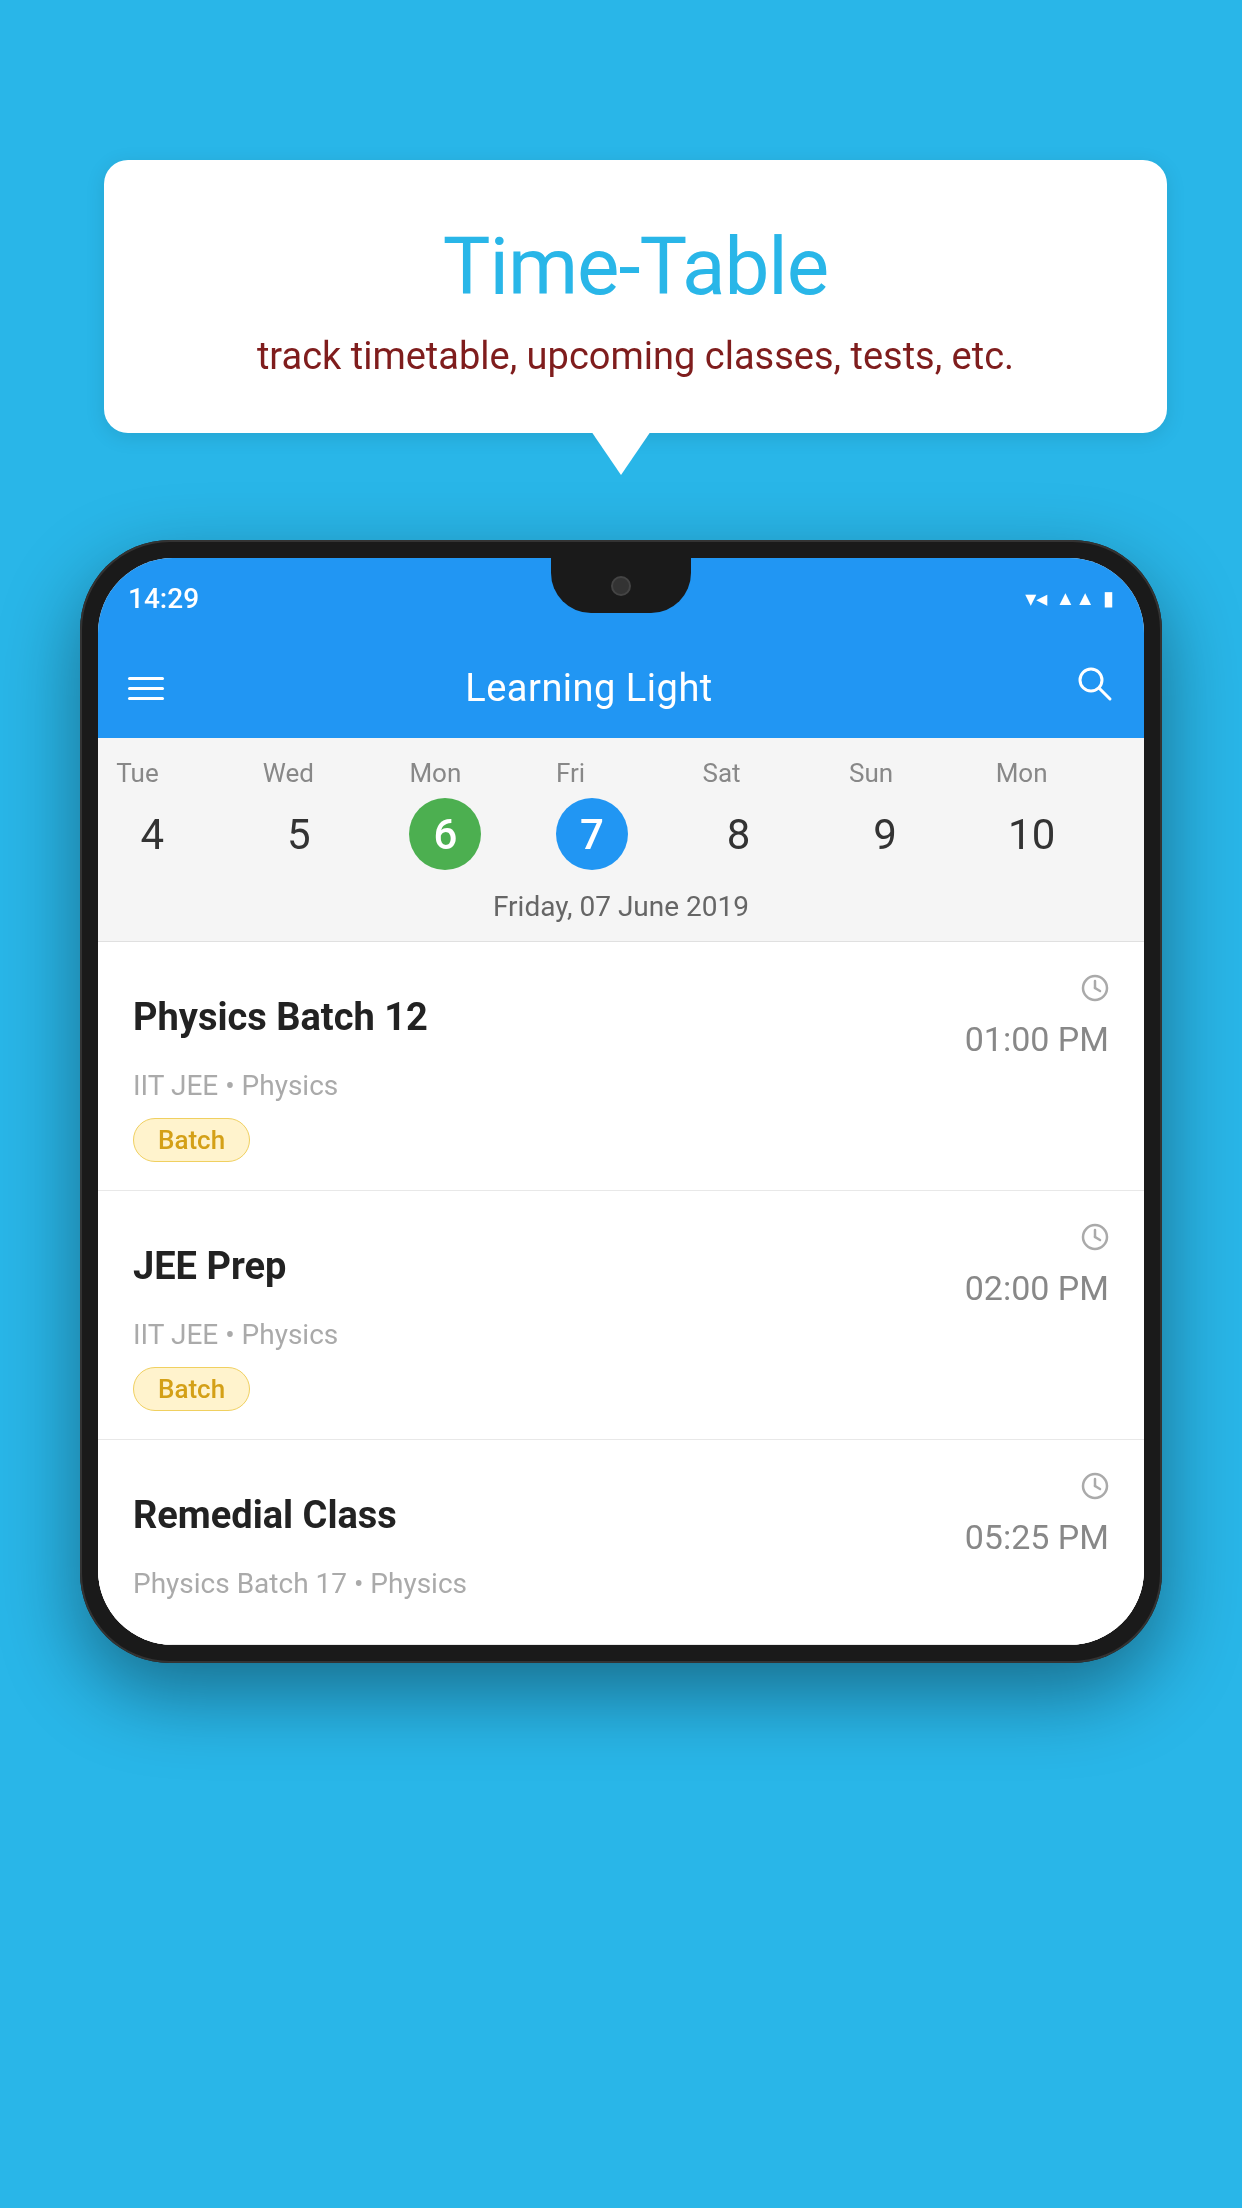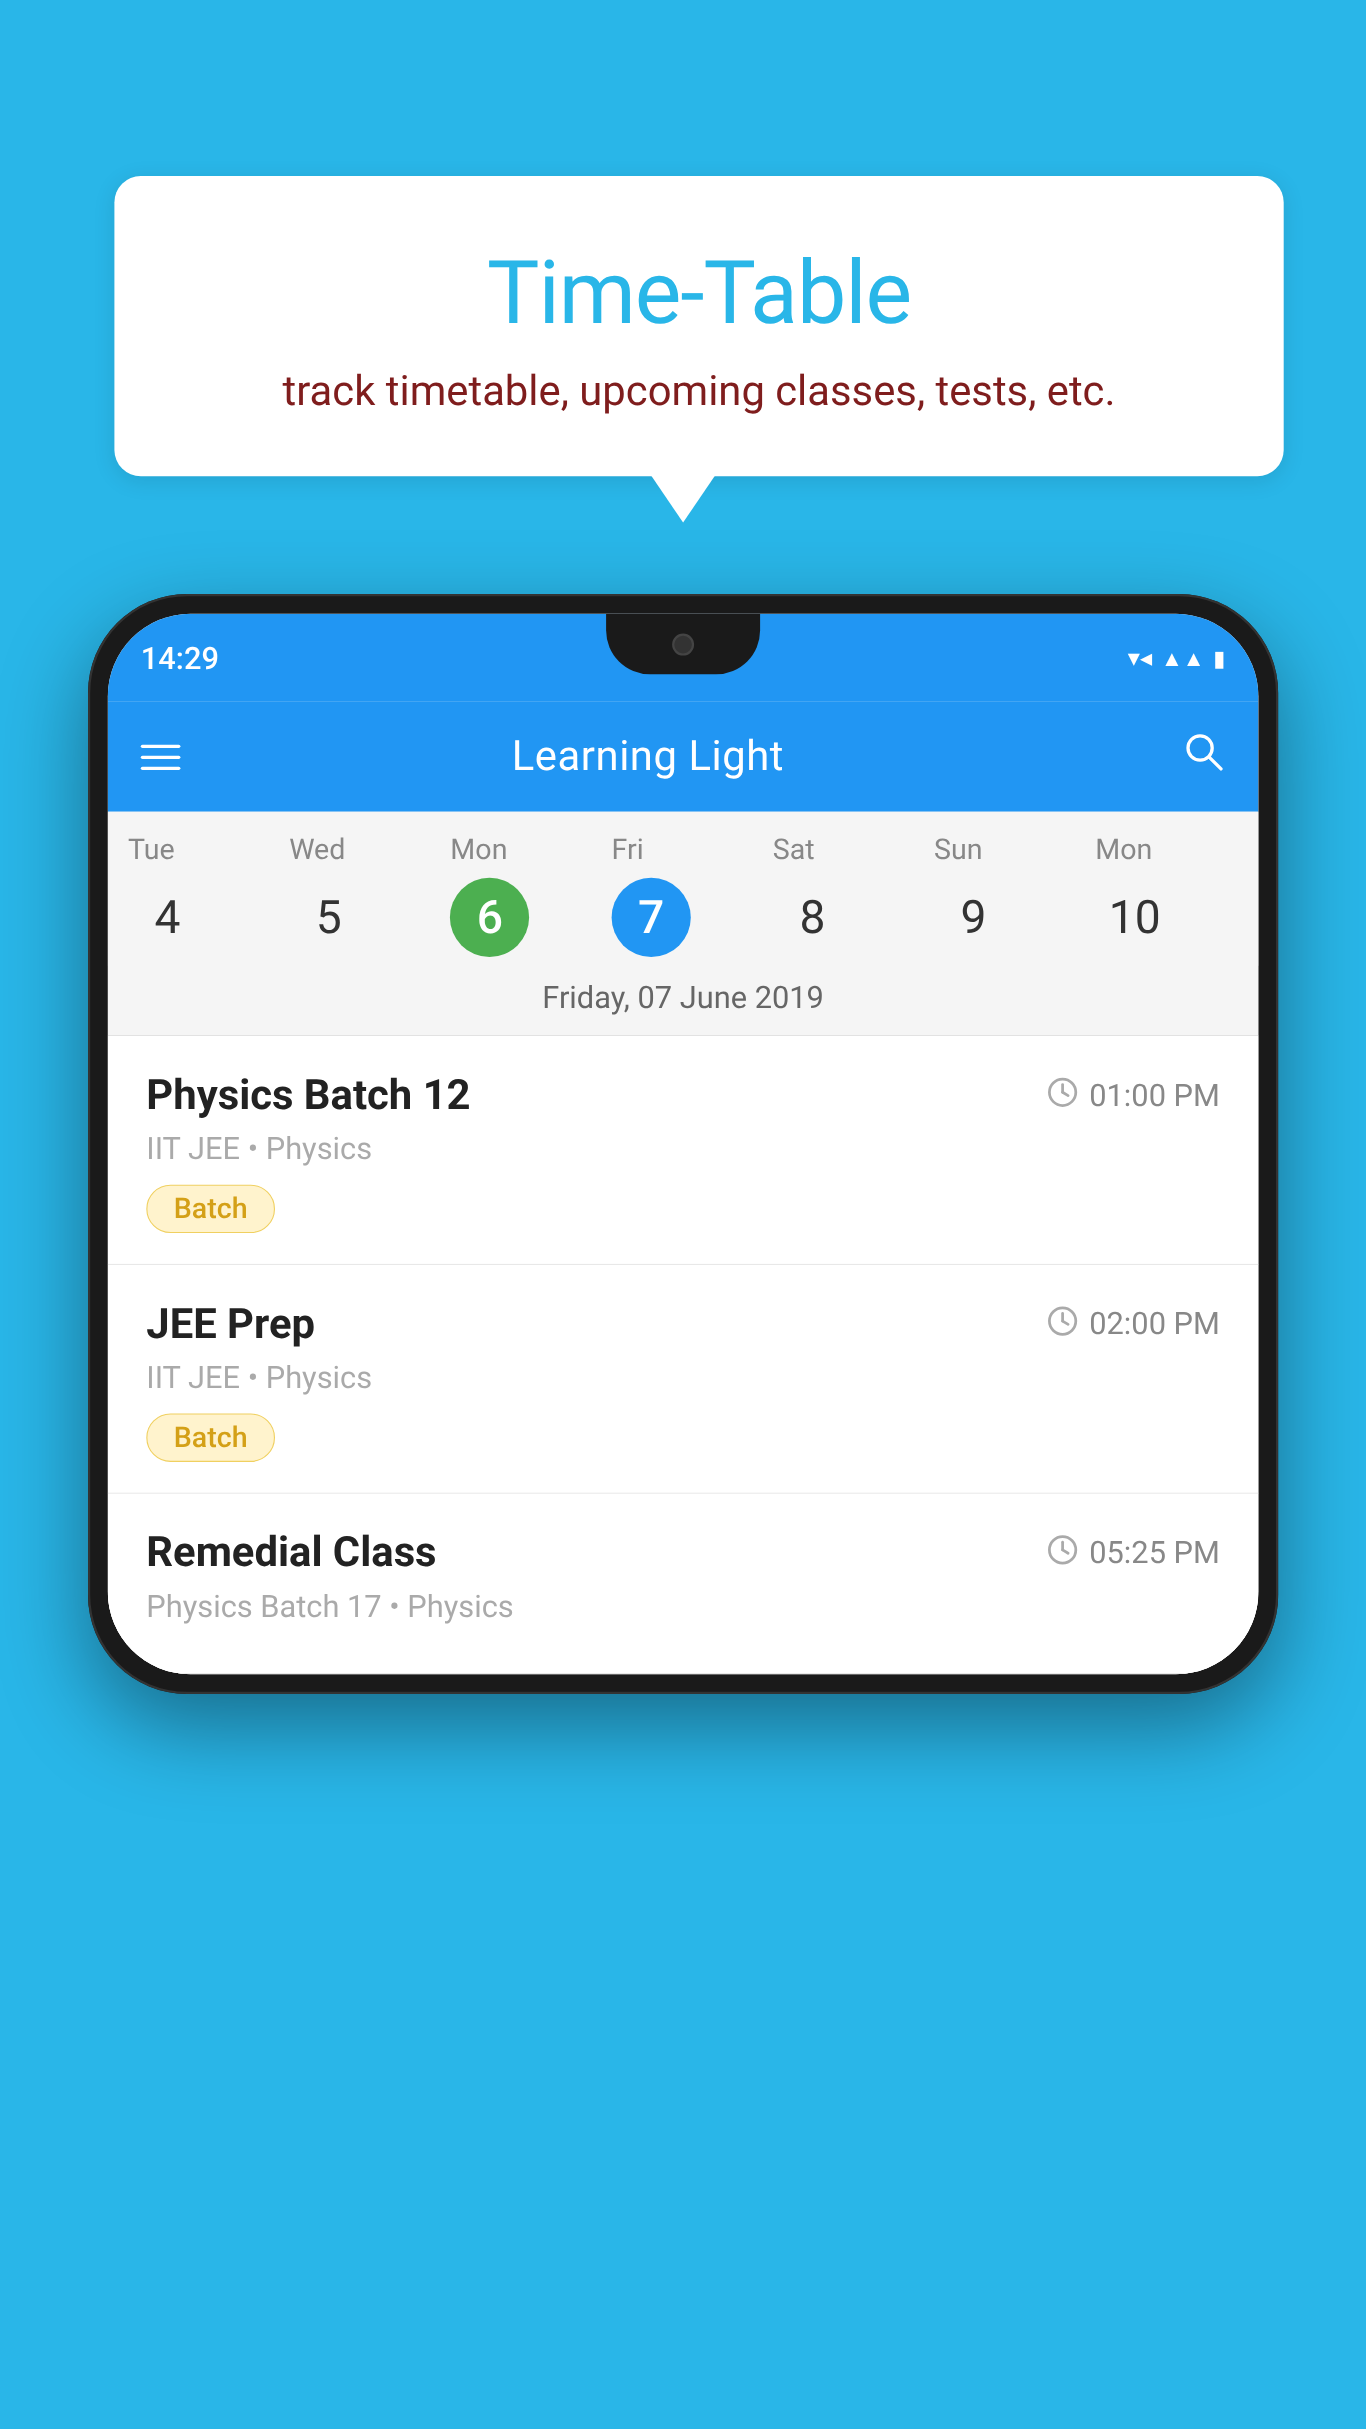--- a/index.html
+++ b/index.html
@@ -245,24 +245,25 @@
     }
 
     .item-title {
       font-size: 38px;
       font-weight: 700;
       color: #222;
     }
 
     .item-time {
       display: flex;
-      align-items: flex-start;
+      align-items: flex-end;
       gap: 10px;
       color: #888;
-      font-size: 28px;
+      font-size: 34px;
+      flex-direction: column;
     }
 
     .clock-icon {
       font-size: 28px;
       color: #aaa;
     }
 
     .item-subtitle {
       font-size: 28px;
       color: #aaa;

